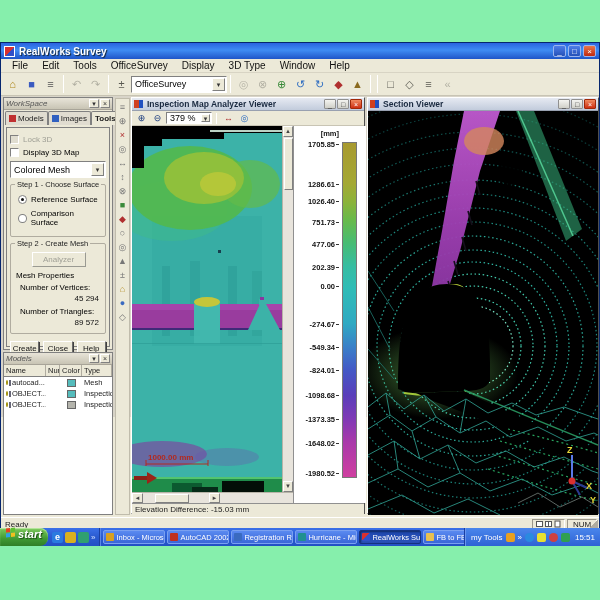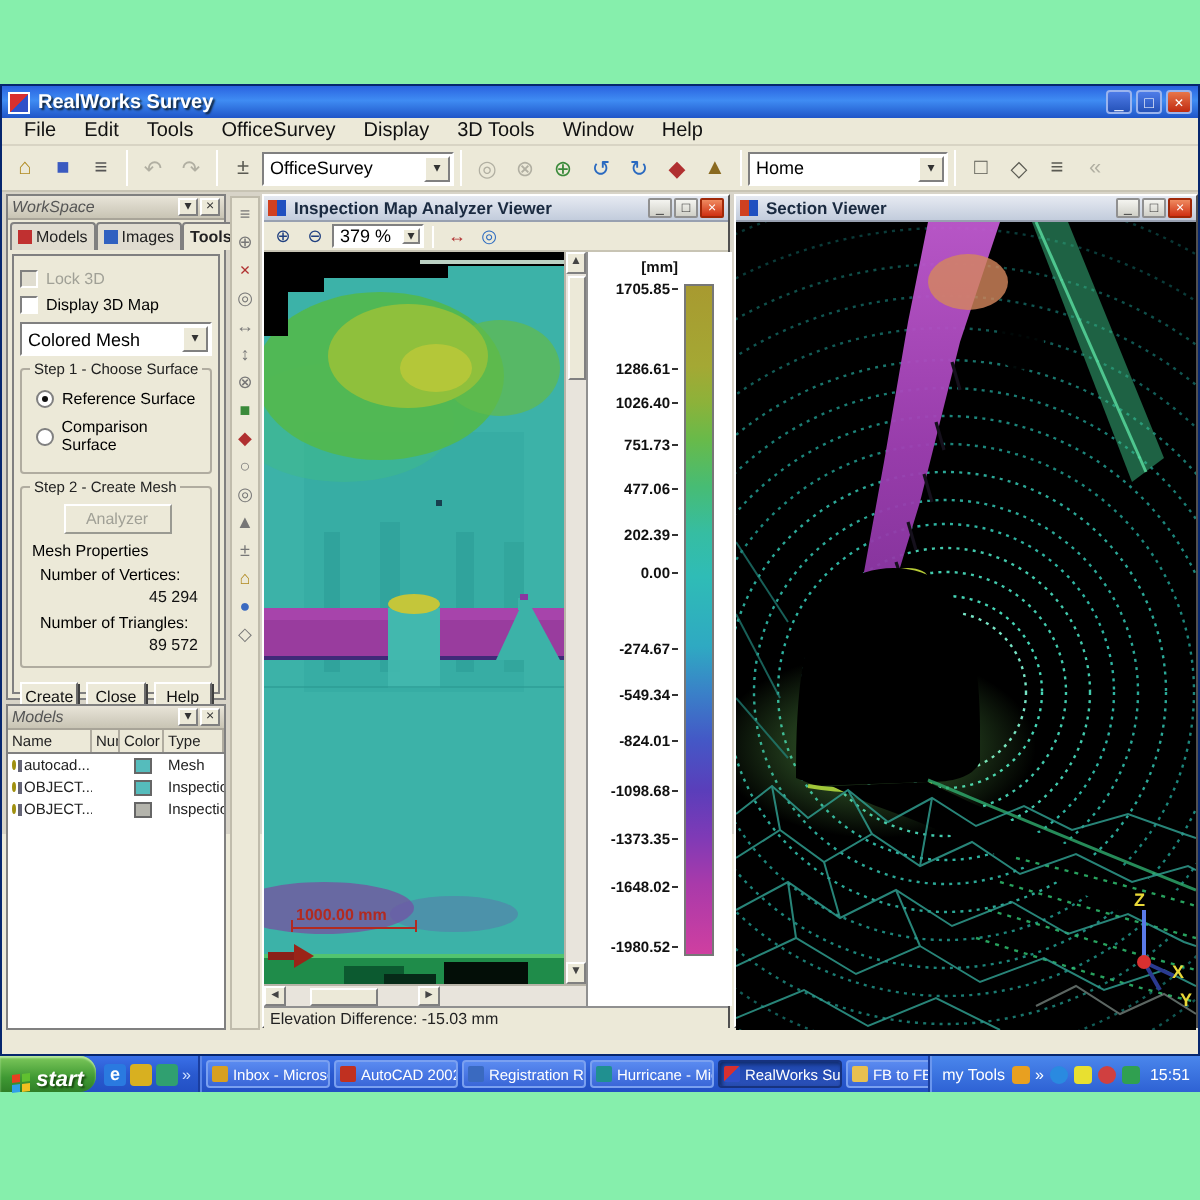--- a/index.html
+++ b/index.html
@@ -99,21 +99,21 @@
 
   
   .statusbar { position:absolute; left:0; top:474px; width:598px; height:12px; background:#ece9d8; display:flex; align-items:center; border-top:1px solid #fff; }
   .pane { font-size:8px; color:#222; border:1px solid; border-color:#9a968a #fff #fff #9a968a; height:10px; line-height:9px; padding:0 3px; margin-right:2px; }
   .pane.grow { flex:1; border-color:transparent; }
   .winicos { display:flex; gap:2px; align-items:center; }
   .wi { width:7px; height:6px; border:1px solid #555; background:#fff; }
   .wi.split { background:linear-gradient(90deg,#fff 48%,#555 48%,#555 52%,#fff 52%); }
 
   .taskbar { position:absolute; left:0; top:528px; width:600px; height:18px; background:linear-gradient(180deg,#3a70e8 0%,#2a5ad0 50%,#2250c4 100%); display:flex; align-items:center; }
-  .startbtn { height:18px; width:48px; background:linear-gradient(180deg,#7ec95c 0%,#3f9933 60%,#2f7f27 100%); border-radius:0 8px 8px 0; display:flex; align-items:flex-end; justify-content:center; gap:3px; color:#fff; font-weight:bold; font-style:italic; font-size:11px; text-shadow:1px 1px 1px #1a4a10; box-shadow:inset 0 1px 1px #b8e8a0; }
+  .startbtn { height:18px; width:48px; background:linear-gradient(180deg,#7ec95c 0%,#3f9933 60%,#2f7f27 100%); border-radius:0 8px 8px 0; display:flex; align-items:flex-start; justify-content:center; gap:3px; color:#fff; font-weight:bold; font-style:italic; font-size:11px; text-shadow:1px 1px 1px #1a4a10; box-shadow:inset 0 1px 1px #b8e8a0; }
   .flag { width:9px; height:9px; display:grid; grid-template-columns:4px 4px; grid-template-rows:4px 4px; gap:1px; transform:skewY(-6deg); }
   .flag i { display:block; } .flag i:nth-child(1){background:#e84020;} .flag i:nth-child(2){background:#60c030;} .flag i:nth-child(3){background:#30a0e8;} .flag i:nth-child(4){background:#f0c020;}
   .ql { display:flex; align-items:center; gap:2px; padding:0 4px; border-right:1px solid #1a3ea0; box-shadow:1px 0 0 #5a86e8; height:100%; }
   .qli { width:11px; height:11px; border-radius:2px; font-size:9px; line-height:11px; text-align:center; color:#fff; font-weight:bold; }
   .tasks { flex:1; display:flex; align-items:center; gap:2px; padding:0 3px; overflow:hidden; }
   .task { width:62px; height:14px; background:linear-gradient(180deg,#5a8af0,#3a66d8); border:1px solid #7aa0f0; border-radius:2px; display:flex; align-items:center; gap:2px; padding:0 2px; color:#fff; font-size:7.5px; white-space:nowrap; overflow:hidden; flex-shrink:0; }
   .task.active { background:linear-gradient(180deg,#1f48b0,#2a50b8); border-color:#16327e; box-shadow:inset 1px 1px 2px #102a66; }
   .ti { width:8px; height:8px; border-radius:1px; flex-shrink:0; }
   .tray { height:100%; display:flex; align-items:center; gap:3px; padding:0 5px 0 6px; background:linear-gradient(180deg,#4a86ec,#2e62d4); border-left:1px solid #1a3ea0; box-shadow:inset 1px 0 0 #6a96ee; color:#fff; font-size:8px; }
   .trayico { width:9px; height:9px; border-radius:2px; }
@@ -136,21 +136,21 @@
       <span class="cap-btn close">×</span>
     </span>
   </div>
 
   <div class="menubar">
     <span class="menu-item">File</span>
     <span class="menu-item">Edit</span>
     <span class="menu-item">Tools</span>
     <span class="menu-item">OfficeSurvey</span>
     <span class="menu-item">Display</span>
-    <span class="menu-item">3D Tools</span>
+    <span class="menu-item">3D Type</span>
     <span class="menu-item">Window</span>
     <span class="menu-item">Help</span>
   </div>
 
   <div class="toolbar">
     <span class="tbtn glyph" data-g="⌂" style="color:#b08a20;"></span>
     <span class="tbtn glyph" data-g="■" style="color:#3a5ac0;"></span>
     <span class="tbtn glyph" data-g="≡" style="color:#555;"></span>
     <span class="tsep"></span>
     <span class="tbtn glyph dis" data-g="↶"></span>
@@ -163,24 +163,20 @@
     </span>
     <span class="tsep"></span>
     <span class="tbtn glyph dis" data-g="◎"></span>
     <span class="tbtn glyph dis" data-g="⊗"></span>
     <span class="tbtn glyph" data-g="⊕" style="color:#3a8a3a;"></span>
     <span class="tbtn glyph" data-g="↺" style="color:#2a6ac0;"></span>
     <span class="tbtn glyph" data-g="↻" style="color:#2a6ac0;"></span>
     <span class="tbtn glyph" data-g="◆" style="color:#b03030;"></span>
     <span class="tbtn glyph" data-g="▲" style="color:#8a6a20;"></span>
     <span class="tsep"></span>
-    <span class="combo" style="width:100px;">
-      <span class="val">Home</span>
-      <span class="dd">▾</span>
-    </span>
     <span class="tsep"></span>
     <span class="tbtn glyph" data-g="□"></span>
     <span class="tbtn glyph" data-g="◇"></span>
     <span class="tbtn glyph" data-g="≡"></span>
     <span class="tbtn glyph dis" data-g="«"></span>
   </div>
 
   <div class="main">
 
     <div class="workspace">
@@ -507,20 +503,30 @@
             <circle cx="204" cy="370" r="3.5" fill="#d83030"></circle>
             <text x="199" y="342" font-size="9" font-weight="bold" fill="#e8d838">Z</text>
             <text x="218" y="378" font-size="9" font-weight="bold" fill="#e8d838">X</text>
             <text x="222" y="392" font-size="9" font-weight="bold" fill="#e8d838">Y</text>
           </g>
         </svg>
       </div>
     </div>
   </div>
 
+  <div class="statusbar">
+    <span class="pane grow">Ready</span>
+    <span class="pane winicos">
+      <span class="wi"></span>
+      <span class="wi split"></span>
+      <span class="wi split" style="transform:rotate(90deg);"></span>
+    </span>
+    <span class="pane" style="width:30px; text-align:center;">NUM</span>
+    <span class="grip"></span>
+  </div>
 </div>
 
 <div class="taskbar">
   <div class="startbtn">
     <span class="flag">
           <i></i>
           <i></i>
           <i></i>
           <i></i>
         </span>

